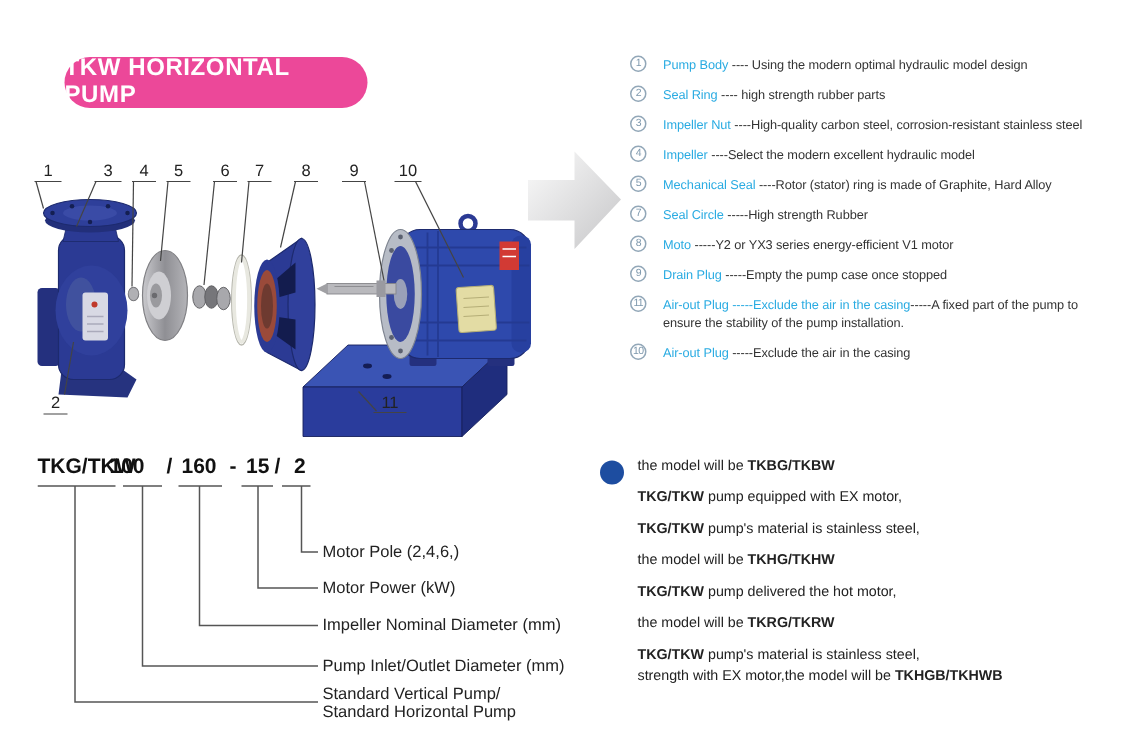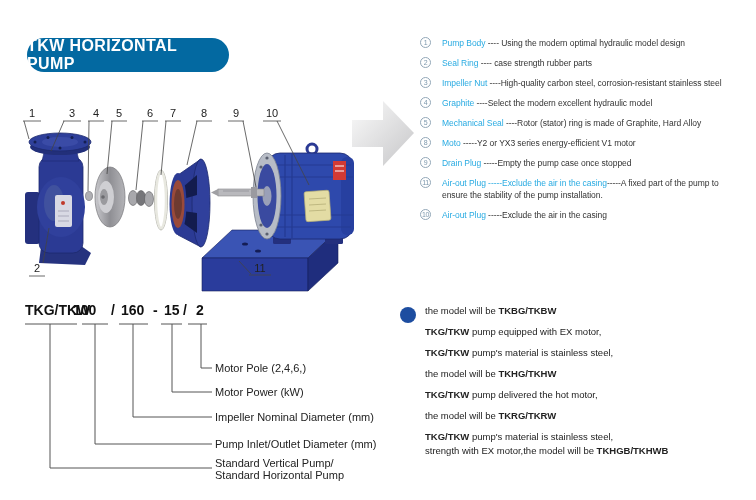--- a/index.html
+++ b/index.html
@@ -4,22 +4,22 @@
 <style>
   * { margin:0; padding:0; box-sizing:border-box; }
   html,body { background:#fff; }
   .page {
     position:relative; width:756px; height:500px; background:#ffffff;
     overflow:hidden; font-family:"Liberation Sans", sans-serif; color:#333;
   }
 
   
   .banner {
-    position:absolute; left:27px; top:38px; width:202px; height:34px;
-    background:#0369a1; border-radius:17px;
+    position:absolute; left:43px; top:38px; width:202px; height:34px;
+    background:#ec4899; border-radius:17px;
     display:flex; align-items:center; justify-content:center;
   }
   .banner span {
     color:#fff; font-weight:bold; font-size:16px; letter-spacing:.4px;
   }
 
   
   .diagram { position:absolute; left:15px; top:95px; width:400px; height:200px; }
   .diagram text { font-family:"Liberation Sans", sans-serif; font-size:11px; fill:#222; }
 
@@ -221,24 +221,25 @@
       <text x="189" y="22" text-anchor="middle">8</text>
       <text x="221" y="22" text-anchor="middle">9</text>
       <text x="257" y="22" text-anchor="middle">10</text>
       <text x="22" y="177" text-anchor="middle">2</text>
       <text x="245" y="177" text-anchor="middle">11</text>
     </g>
   </svg>
 
   <div class="parts">
     <div class="pitem"><span class="pbadge">1</span><span class="pname">Pump Body</span><span class="pdesc"> ---- Using the modern optimal hydraulic model design</span></div>
-    <div class="pitem"><span class="pbadge">2</span><span class="pname">Seal Ring</span><span class="pdesc"> ---- case strength rubber parts</span></div>
+    <div class="pitem"><span class="pbadge">2</span><span class="pname">Seal Ring</span><span class="pdesc"> ---- high strength rubber parts</span></div>
     <div class="pitem"><span class="pbadge">3</span><span class="pname">Impeller Nut</span><span class="pdesc"> ----High-quality carbon steel, corrosion-resistant stainless steel</span></div>
-    <div class="pitem"><span class="pbadge">4</span><span class="pname">Graphite</span><span class="pdesc"> ----Select the modern excellent hydraulic model</span></div>
+    <div class="pitem"><span class="pbadge">4</span><span class="pname">Impeller</span><span class="pdesc"> ----Select the modern excellent hydraulic model</span></div>
     <div class="pitem"><span class="pbadge">5</span><span class="pname">Mechanical Seal</span><span class="pdesc"> ----Rotor (stator) ring is made of Graphite, Hard Alloy</span></div>
+    <div class="pitem"><span class="pbadge">7</span><span class="pname">Seal Circle</span><span class="pdesc"> -----High strength Rubber</span></div>
     <div class="pitem"><span class="pbadge">8</span><span class="pname">Moto</span><span class="pdesc"> -----Y2 or YX3 series energy-efficient V1 motor</span></div>
     <div class="pitem"><span class="pbadge">9</span><span class="pname">Drain Plug</span><span class="pdesc"> -----Empty the pump case once stopped</span></div>
     <div class="pitem wrap"><span class="pbadge">11</span><span class="pname">Air-out Plug</span><span class="pcyan"> -----Exclude the air in the casing</span><span class="pdesc">-----A fixed part of the pump to ensure the stability of the pump installation.</span></div>
     <div class="pitem"><span class="pbadge">10</span><span class="pname">Air-out Plug</span><span class="pdesc"> -----Exclude the air in the casing</span></div>
   </div>
 
   <div class="breakdown">
     <span class="seg" style="left:0">TKG/TKW</span>
     <span class="seg" style="left:48px">100</span>
     <span class="seg" style="left:86px">/</span>

